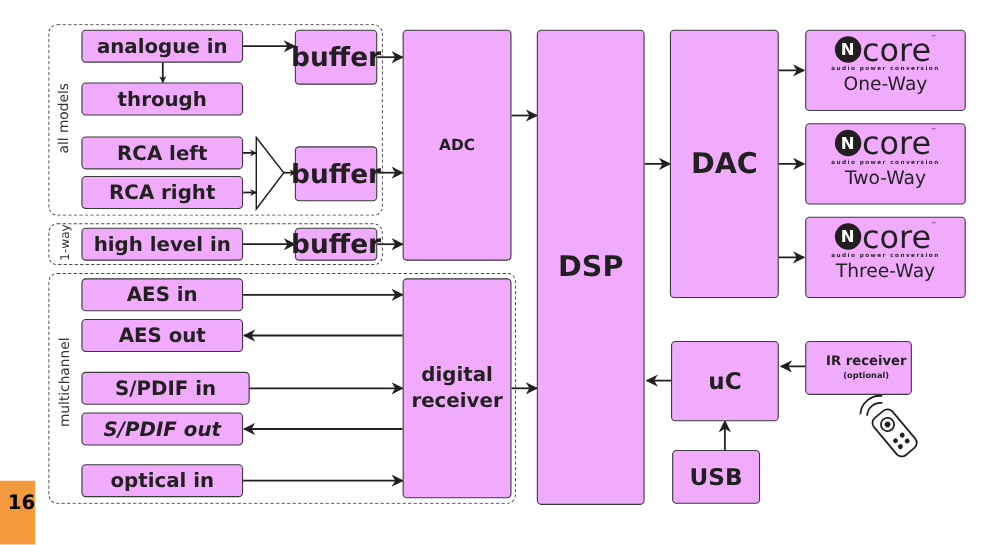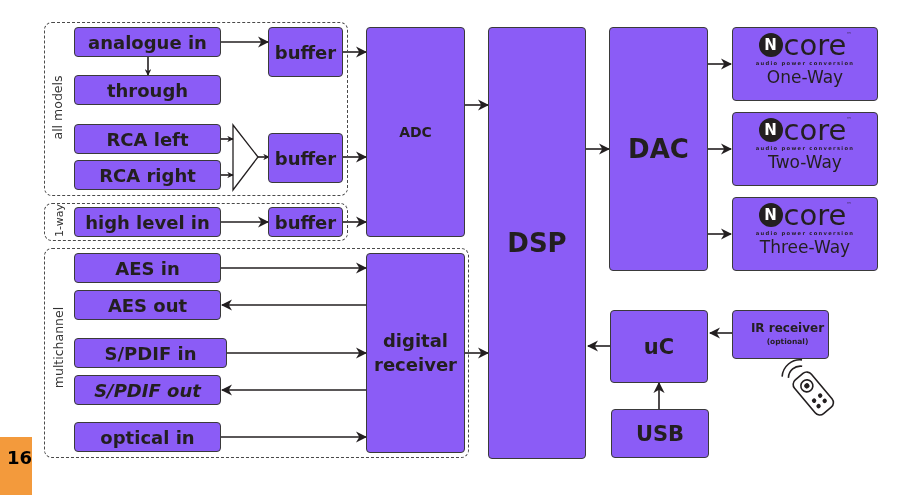--- a/index.html
+++ b/index.html
@@ -1,20 +1,20 @@
 <!DOCTYPE html>
 <html><head>
 <meta charset="utf-8">
 <style>
   html, body { margin: 0; padding: 0; background: #ffffff; }
   body { width: 914px; height: 495px; position: relative; overflow: hidden; font-family: "DejaVu Sans", sans-serif; color: #231f20; }
   svg { position: absolute; left: 0; top: 0; }
-  .blk { position: absolute; box-sizing: border-box; border: 1.6px solid #3a3a3a; border-radius: 4px; background: #8b5cf6; display: flex; align-items: center; justify-content: center; text-align: center; font-weight: bold; color: #231f20; }
+  .blk { position: absolute; box-sizing: border-box; border: 1.6px solid #3a3a3a; border-radius: 4px; background: #f0abfc; display: flex; align-items: center; justify-content: center; text-align: center; font-weight: bold; color: #231f20; }
   .in { font-size: 18px; }
-  .buf { font-size: 18px; }
+  .buf { font-size: 24px; }
   .big { font-size: 21px; }
   .huge { font-size: 29px; }
   .dash { position: absolute; box-sizing: border-box; border: 1.5px dashed #4a4a4a; border-radius: 8px; }
   .vlabel { position: absolute; transform: rotate(-90deg); transform-origin: center; font-size: 12.5px; color: #333; white-space: nowrap; font-family: "DejaVu Sans", sans-serif; }
   .ncore { flex-direction: column; justify-content: flex-start; padding-top: 3px; }
   .nc-logo { display: flex; align-items: center; height: 28px; }
   .nc-n { width: 24px; height: 24px; border-radius: 50%; background: #231f20; color: #fff; font-size: 15px; font-weight: bold; display: flex; align-items: center; justify-content: center; margin-right: 1px; }
   .nc-word { font-weight: normal; font-size: 29px; letter-spacing: 0px; line-height: 24px; color: #231f20; font-family: "DejaVu Sans", sans-serif; }
   .nc-tm { font-size: 5px; align-self: flex-start; margin-top: 0px; font-weight: normal; }
   .nc-sub { font-size: 5.2px; letter-spacing: 1.3px; font-weight: bold; margin-top: 1px; }
@@ -145,21 +145,21 @@
   <div class="nc-logo">
     <span class="nc-n">N</span>
     <span class="nc-word">core</span>
     <span class="nc-tm">™</span>
   </div>
   <div class="nc-sub">audio power conversion</div>
   <div class="nc-way">Three-Way</div>
 </div>
 
 <div class="blk big" style="left:610px;top:310px;width:98px;height:73px;">uC</div>
-<div class="blk big" style="left:611px;top:409px;width:98px;height:49px;">USB</div>
+<div class="blk big" style="left:611px;top:409px;width:80px;height:49px;">USB</div>
 <div class="blk ir" style="left:732px;top:310px;width:97px;height:49px;">
   <span>IR receiver</span>
   <small>(optional)</small>
 </div>
 
 <div class="badge">
   <span>16</span>
 </div>
 
 </body></html>

